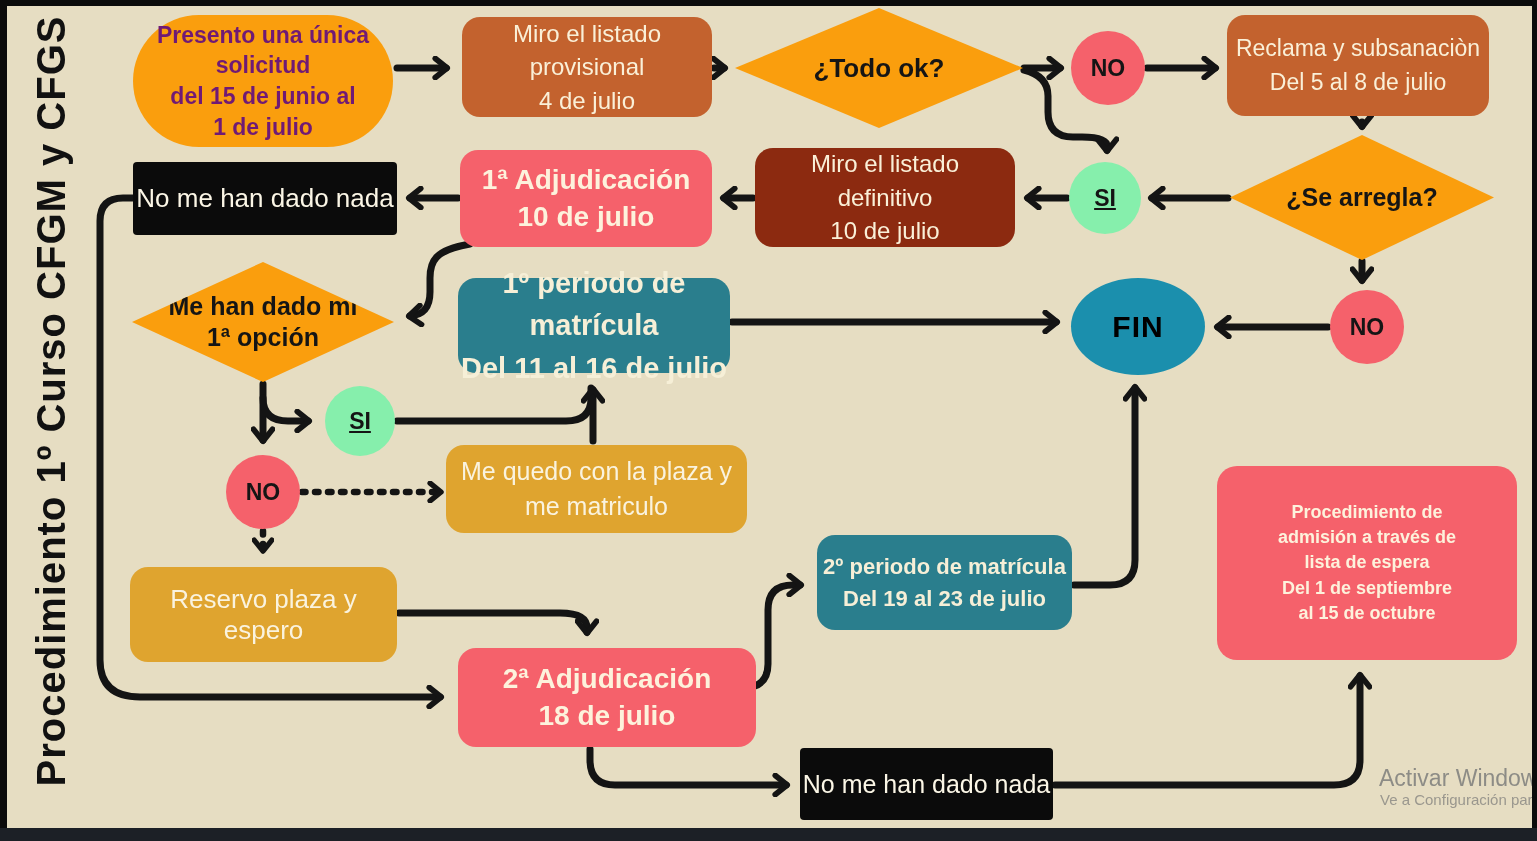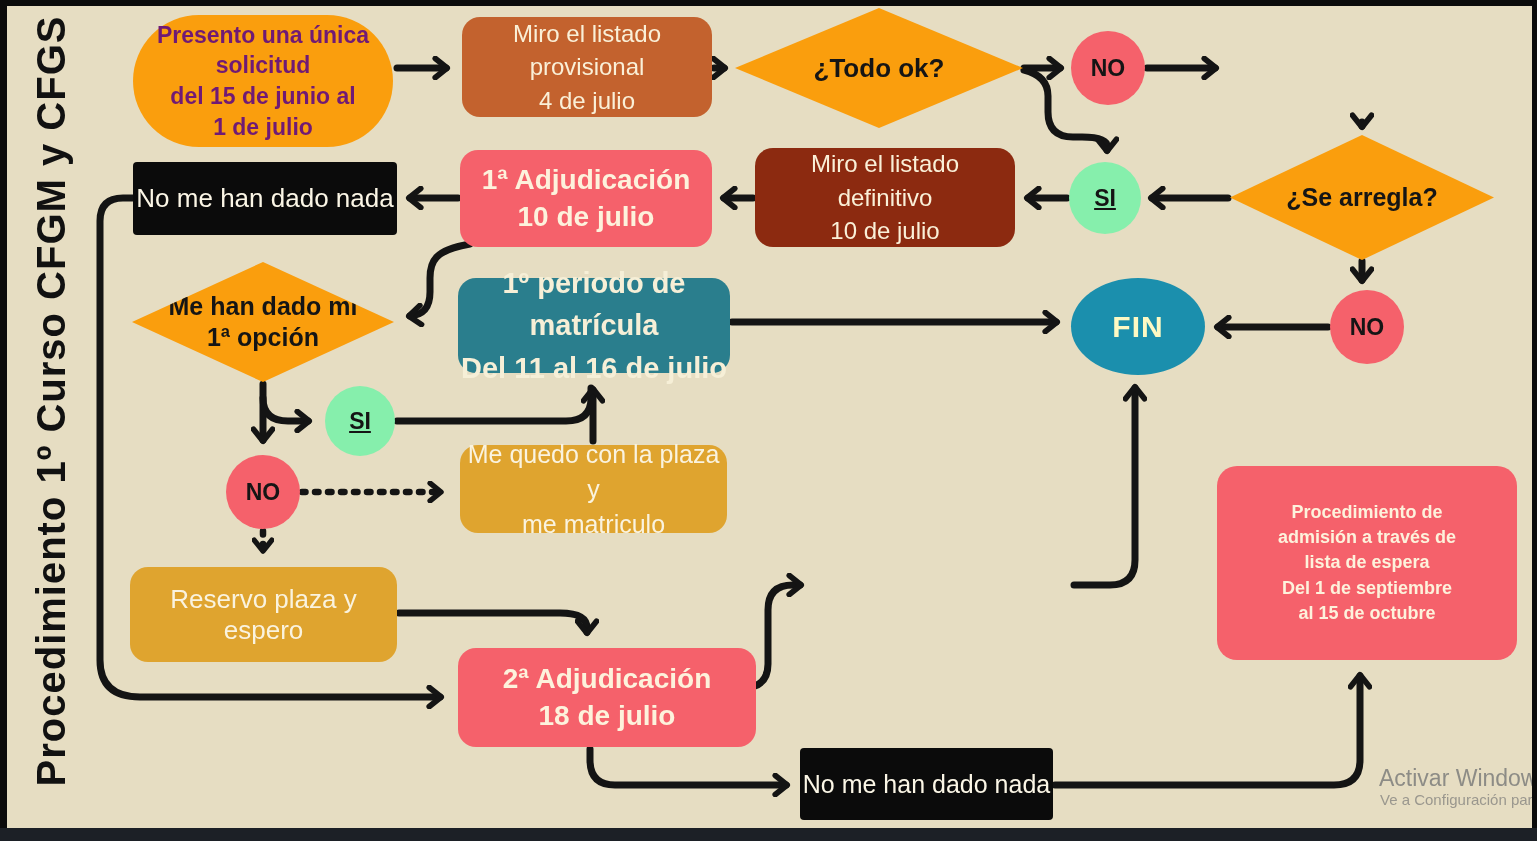--- a/index.html
+++ b/index.html
@@ -84,56 +84,60 @@
 1 de julio</div>
 
   <div class="node rect rust cream" style="left:462px;top:17px;width:250px;height:100px;font-size:24px;line-height:1.4;">Miro el listado
 provisional
 4 de julio</div>
 
   <div class="node diamond orange bold blacktext" style="left:735px;top:8px;width:288px;height:120px;font-size:26px;">¿Todo ok?</div>
 
   <div class="node circle red bold blacktext" style="left:1071px;top:31px;width:74px;height:74px;font-size:23px;">NO</div>
 
+  <div class="node rect rust cream" style="left:1227px;top:15px;width:262px;height:101px;font-size:23px;line-height:1.45;">Reclama y subsanaciòn
+Del 5 al 8 de julio</div>
 
   <div class="node diamond orange bold blacktext" style="left:1230px;top:135px;width:264px;height:125px;font-size:25px;">¿Se arregla?</div>
 
   <div class="node circle green bold blacktext" style="left:1069px;top:162px;width:72px;height:72px;font-size:23px;">SI</div>
 
   <div class="node rect maroon cream" style="left:755px;top:148px;width:260px;height:99px;font-size:24px;line-height:1.4;">Miro el listado
 definitivo
 10 de julio</div>
 
   <div class="node rect red bold" style="left:460px;top:150px;width:252px;height:97px;font-size:28px;line-height:1.3;color:#FDF2DC;">1ª Adjudicación
 10 de julio</div>
 
   <div class="node blackbox" style="left:133px;top:162px;width:264px;height:73px;font-size:26px;color:#FBF6E6;">No me han dado nada</div>
 
   <div class="node diamond orange bold blacktext" style="left:132px;top:262px;width:262px;height:120px;font-size:25px;line-height:1.25;">Me han dado mi
 1ª opción</div>
 
   <div class="node rect teal bold" style="left:458px;top:278px;width:272px;height:95px;font-size:29px;line-height:1.45;color:#F6EFD7;">1º periodo de matrícula
 Del 11 al 16 de julio</div>
 
-  <div class="node ellipse tealfin bold" style="left:1071px;top:278px;width:134px;height:97px;font-size:30px;color:#fef9c3;letter-spacing:1px;">FIN</div>
+  <div class="node ellipse tealfin bold" style="left:1071px;top:278px;width:134px;height:97px;font-size:30px;color:#000000;letter-spacing:1px;">FIN</div>
 
   <div class="node circle red bold blacktext" style="left:1330px;top:290px;width:74px;height:74px;font-size:23px;">NO</div>
 
   <div class="node circle green bold blacktext" style="left:325px;top:386px;width:70px;height:70px;font-size:23px;">SI</div>
 
   <div class="node circle red bold blacktext" style="left:226px;top:455px;width:74px;height:74px;font-size:23px;">NO</div>
 
-  <div class="node rect gold" style="left:460px;top:445px;width:267px;height:88px;font-size:25px;line-height:1.4;color:#FAF3DF;">Me quedo con la plaza y
+  <div class="node rect gold" style="left:446px;top:445px;width:301px;height:88px;font-size:25px;line-height:1.4;color:#FAF3DF;">Me quedo con la plaza y
 me matriculo</div>
 
   <div class="node rect gold" style="left:130px;top:567px;width:267px;height:95px;font-size:26px;color:#FAF3DF;">Reservo plaza y espero</div>
 
   <div class="node rect red bold" style="left:458px;top:648px;width:298px;height:99px;font-size:28px;line-height:1.3;color:#FDF2DC;">2ª Adjudicación
 18 de julio</div>
 
+  <div class="node rect teal bold" style="left:817px;top:535px;width:255px;height:95px;font-size:22px;line-height:1.45;color:#F6EFD7;">2º periodo de matrícula
+Del 19 al 23 de julio</div>
 
   <div class="node blackbox" style="left:800px;top:748px;width:253px;height:72px;font-size:25px;color:#FBF6E6;">No me han dado nada</div>
 
   <div class="node rect red bold" style="left:1217px;top:466px;width:300px;height:194px;font-size:18px;line-height:1.4;color:#FDF2DC;border-radius:20px;">Procedimiento de
 admisión a través de
 lista de espera
 Del 1 de septiembre
 al 15 de octubre</div>
 
   <div class="title">Procedimiento 1º Curso CFGM y CFGS</div>

